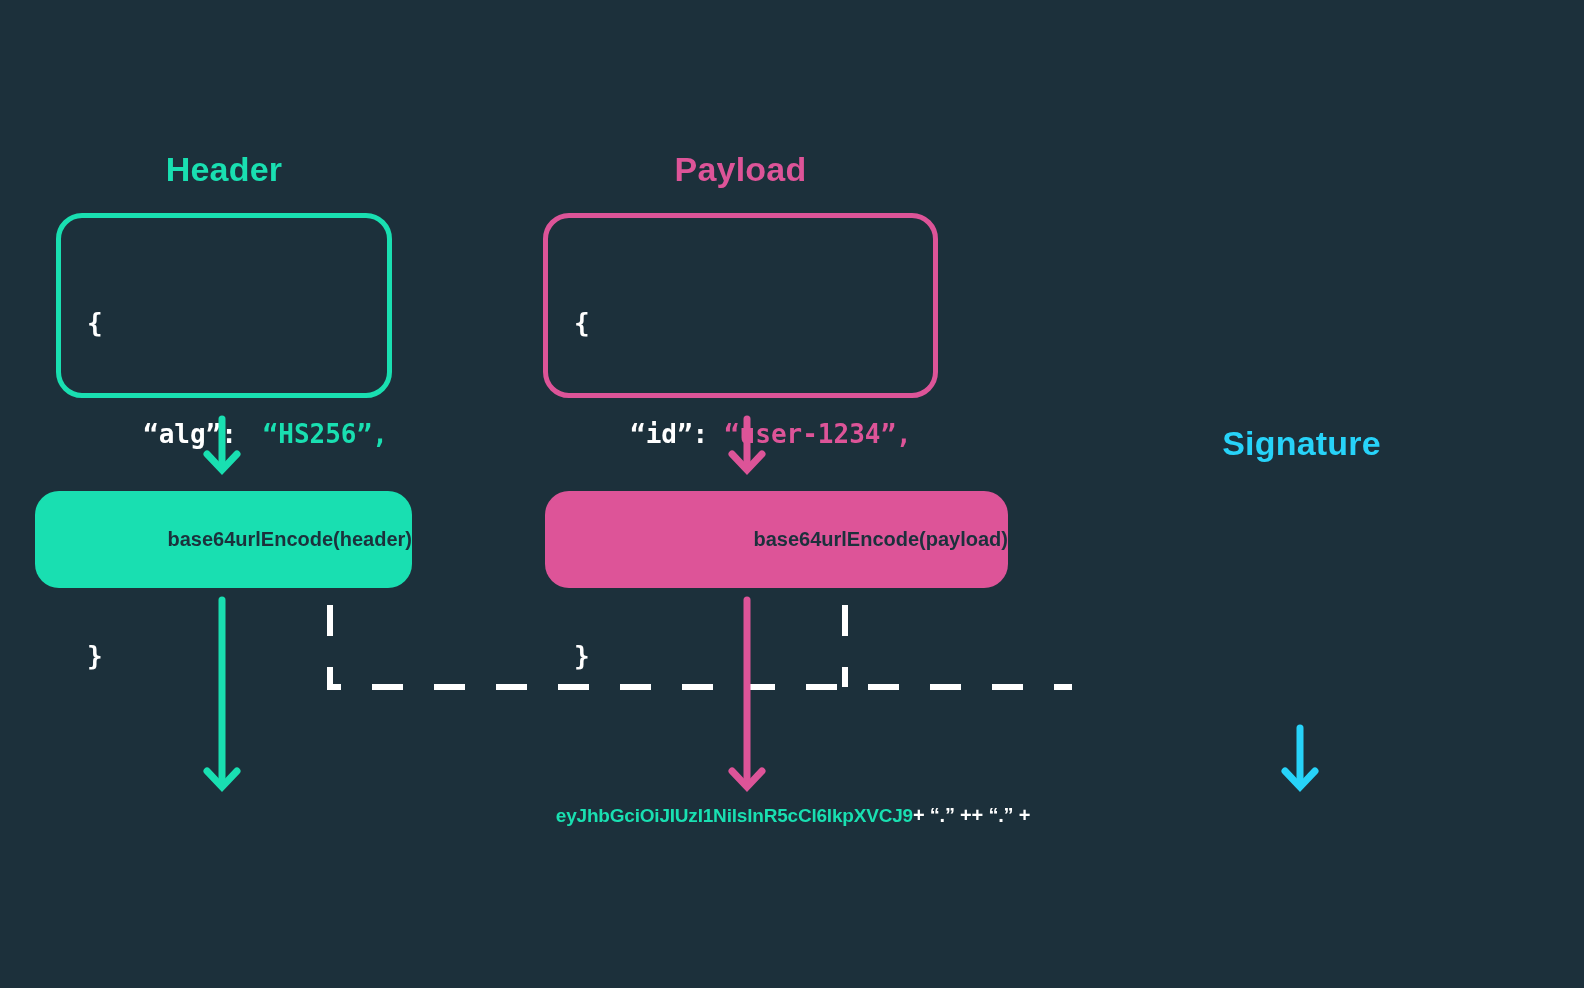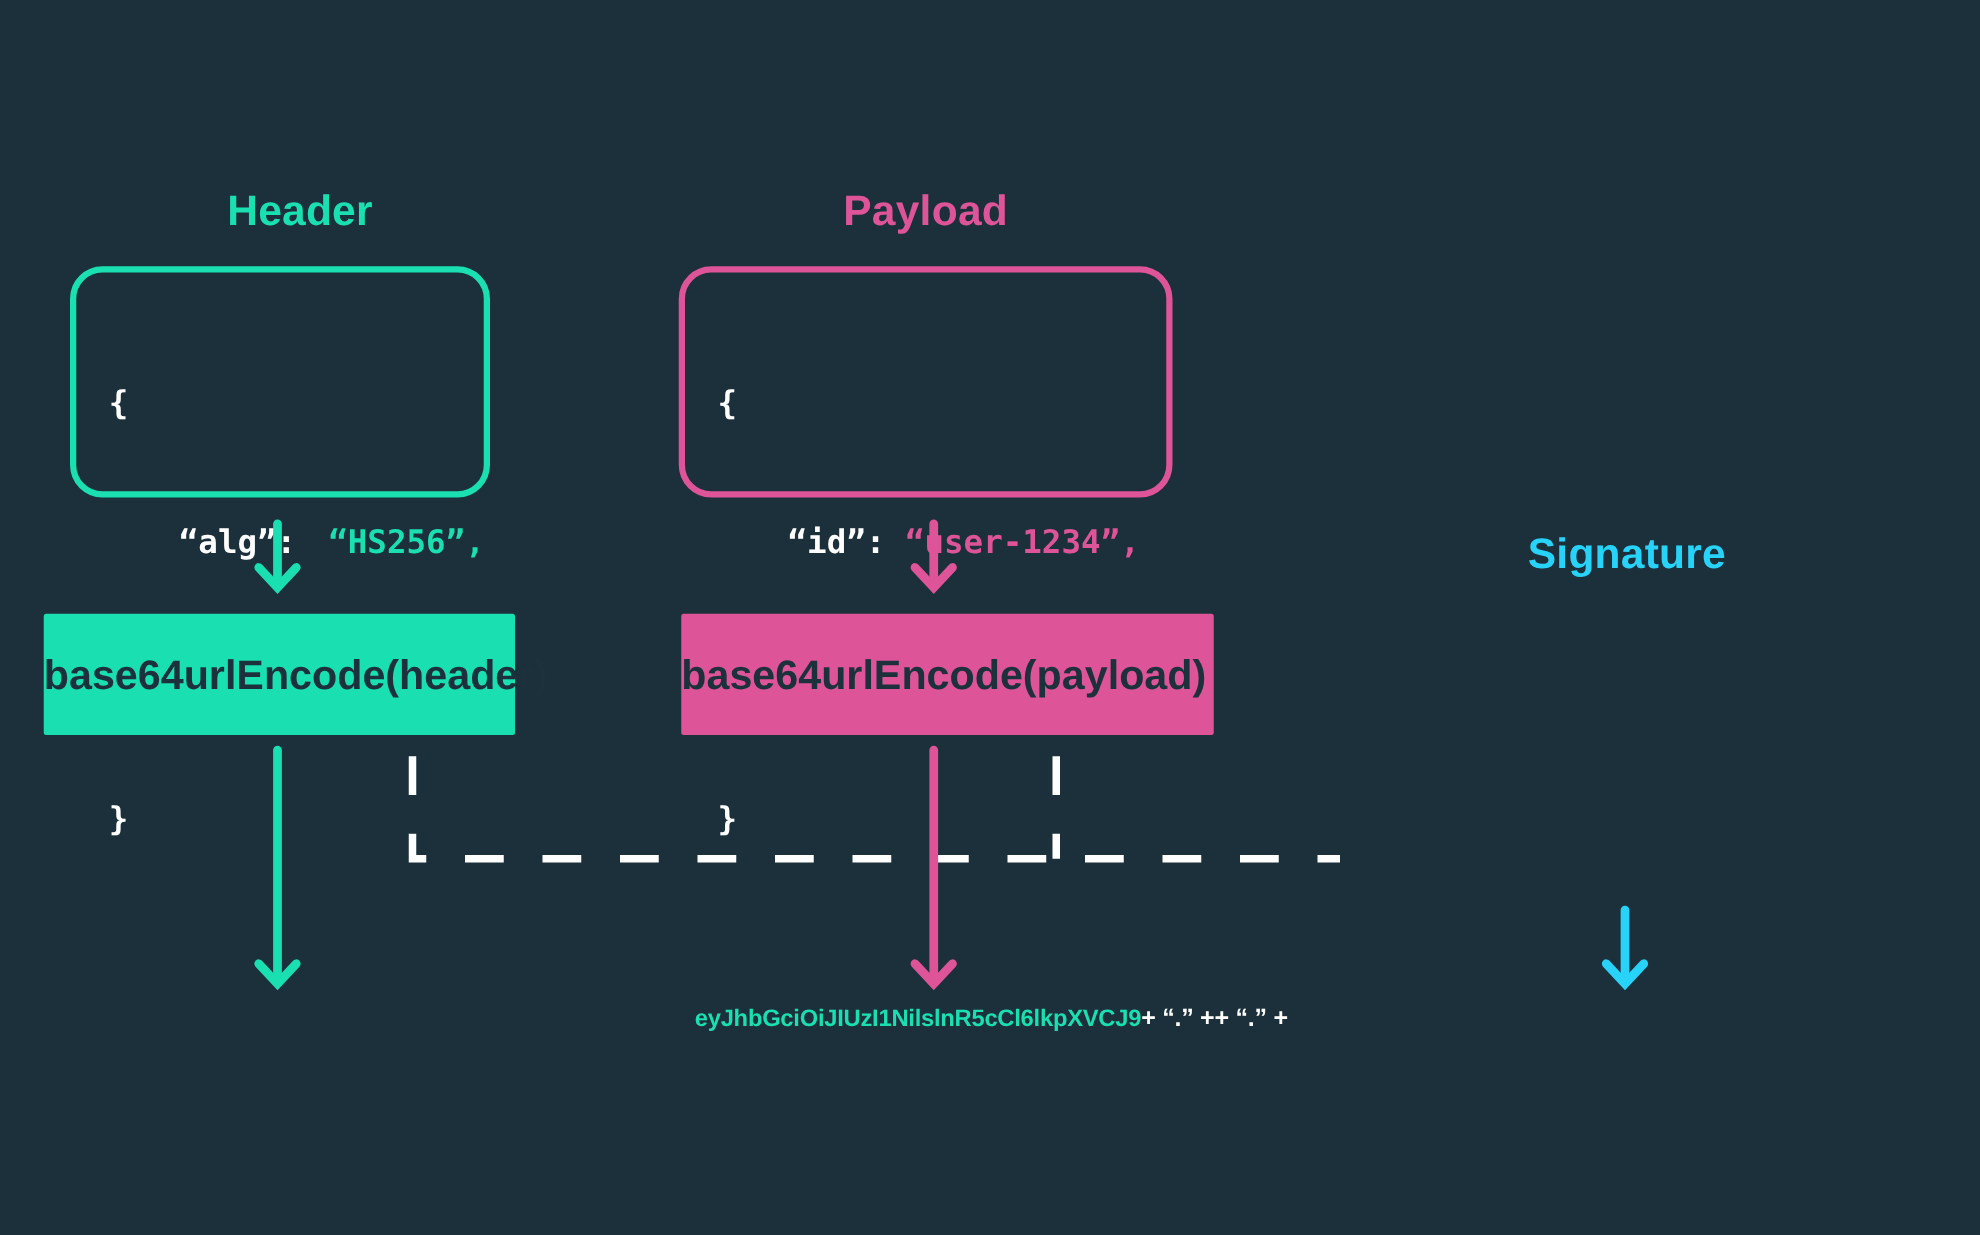--- a/index.html
+++ b/index.html
@@ -43,26 +43,26 @@
     white-space:pre;
   }
   .code-box.teal{border-color:var(--teal);}
   .code-box.pink{border-color:var(--pink);}
   .code-line.indent{padding-left:56px;}
   .code-box .val-teal{color:var(--teal);margin-left:10px;}
   .code-box .val-pink{color:var(--pink);}
 
   .pill{
     position:absolute;
-    border-radius:2px;
+    border-radius:24px;
     display:flex;
     align-items:center;
-    justify-content:flex-start;
+    justify-content:flex-end;
     font-weight:700;
-    font-size:33px;
+    font-size:20px;
     color:var(--dark_text);
   }
   .pill.green{background:var(--teal);}
   .pill.rose{background:var(--pink);}
 
   .sig-box{
     position:absolute;
     border-radius:26px;
     background:var(--cyan);
     color:var(--dark_text);
@@ -88,21 +88,21 @@
     letter-spacing:-0.2px;
     white-space:nowrap;
   }
   .token-row .sep{color:var(--white);font-size:20px;}
 </style>
 </head>
 <body>
 
 <div class="canvas">
 
-  <div class="col-title t-teal" style="left:72px;top:150px;width:336px;">Header</div>
+  <div class="col-title t-teal" style="left:56px;top:150px;width:336px;">Header</div>
   <div class="col-title t-cyan" style="left:1068px;top:424px;width:467px;">Signature</div>
   <div class="col-title t-pink" style="left:543px;top:150px;width:395px;">Payload</div>
 
   <div class="code-box teal" style="left:56px;top:213px;width:336px;height:185px;">
     <div class="code-line">{</div>
     <div class="code-line indent"><span>“alg”: </span><span class="val-teal">“HS256”,</span></div>
     <div class="code-line indent"><span>“typ”: </span><span class="val-teal">“JWT”</span></div>
     <div class="code-line">}</div>
   </div>
 
@@ -123,21 +123,21 @@
   <svg style="left:725px;top:415px;" width="44" height="66" viewBox="0 0 44 66">
     <g stroke="#dd5498" stroke-width="7" stroke-linecap="round" fill="none">
       <path d="M22 4 V52"></path>
         <path d="M7 39 L22 55 L37 39"></path>
     </g>
   </svg>
 
   <div class="pill green" style="left:35px;top:491px;width:377px;height:97px;">
     <span>base64urlEncode(header)</span>
   </div>
-  <div class="pill rose" style="left:545px;top:491px;width:426px;height:97px;">
+  <div class="pill rose" style="left:545px;top:491px;width:463px;height:97px;">
     <span>base64urlEncode(payload)</span>
   </div>
 
 
   <svg style="left:300px;top:600px;" width="790" height="100" viewBox="0 0 790 100">
     <g stroke="#ffffff" stroke-width="6" fill="none" stroke-dasharray="31 31">
       <path d="M30 5 V87 H772"></path>
       <path d="M545 5 V87"></path>
     </g>
   </svg>

